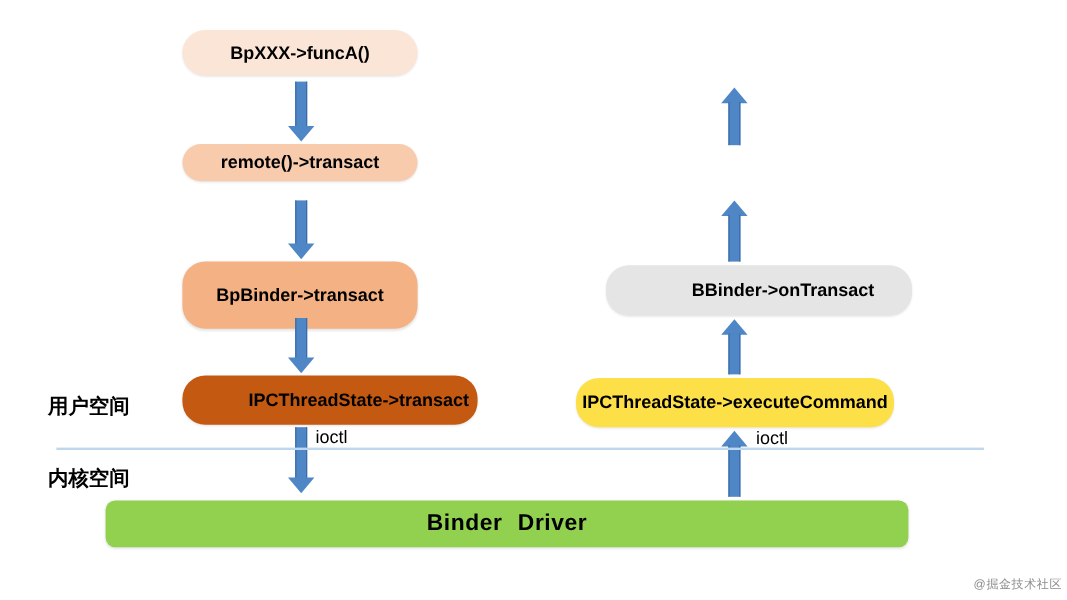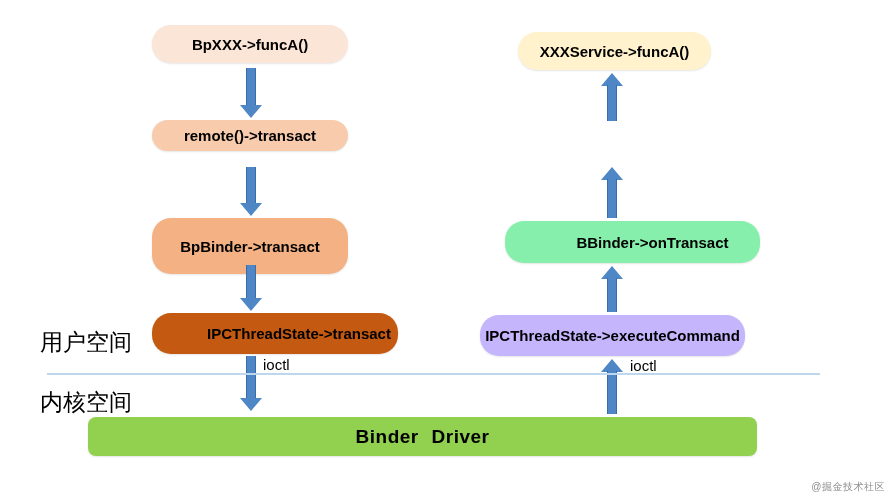--- a/index.html
+++ b/index.html
@@ -50,21 +50,21 @@
   #a4{left:240px;top:356px;height:55px;}
 
   #a5{left:601px;top:73px;height:48px;}
   #a6{left:601px;top:167px;height:51px;}
   #a7{left:601px;top:266px;height:46px;}
   #a8{left:601px;top:359px;height:55px;}
 
   
   .divider{position:absolute;left:47px;top:373px;width:773px;height:2px;}
 
-  .space-label{position:absolute;left:40px;font-size:23px;font-weight:400;color:#000;}
+  .space-label{position:absolute;left:40px;font-size:17px;font-weight:700;color:#000;}
   #user-space-label{top:327px;}
   #kernel-space-label{top:387px;}
 
   .ioctl{position:absolute;font-size:15px;color:#000;}
   #ioctl-left{left:263px;top:356px;}
   #ioctl-right{left:630px;top:357px;}
 
   .watermark{position:absolute;right:4px;bottom:6px;font-size:10px;color:#8C8C8C;letter-spacing:.5px;}
 </style>
 </head>
@@ -95,41 +95,40 @@
 
   <div class="node dark" id="b4" style="background-color: rgb(196, 89, 17);">IPCThreadState-&gt;transact</div>
 
   <div class="arrow down" id="a4">
     <div class="stem" style="background-color: rgb(79, 134, 198);"></div>
     <div class="head" style="border-top-color: rgb(79, 134, 198);"></div>
   </div>
 
   <div class="ioctl" id="ioctl-left">ioctl</div>
 
-  <div class="node" id="r1" style="background-color: rgb(255, 242, 204);">XXXService-&gt;funcA()</div>
 
   <div class="arrow up" id="a5">
     <div class="head" style="border-bottom-color: rgb(79, 134, 198);"></div>
     <div class="stem" style="background-color: rgb(79, 134, 198);"></div>
   </div>
 
 
   <div class="arrow up" id="a6">
     <div class="head" style="border-bottom-color: rgb(79, 134, 198);"></div>
     <div class="stem" style="background-color: rgb(79, 134, 198);"></div>
   </div>
 
-  <div class="node" id="r3" style="background-color: #86efac; padding-left: 40px;">BBinder-&gt;onTransact</div>
+  <div class="node" id="r3" style="background-color: #e5e5e5; padding-left: 40px;">BBinder-&gt;onTransact</div>
 
   <div class="arrow up" id="a7">
     <div class="head" style="border-bottom-color: rgb(79, 134, 198);"></div>
     <div class="stem" style="background-color: rgb(79, 134, 198);"></div>
   </div>
 
-  <div class="node dark" id="r4" style="background-color: #c4b5fd;">IPCThreadState-&gt;executeCommand</div>
+  <div class="node dark" id="r4" style="background-color: #fde047;">IPCThreadState-&gt;executeCommand</div>
 
   <div class="arrow up" id="a8">
     <div class="head" style="border-bottom-color: rgb(79, 134, 198);"></div>
     <div class="stem" style="background-color: rgb(79, 134, 198);"></div>
   </div>
 
   <div class="ioctl" id="ioctl-right">ioctl</div>
 
   <div class="space-label" id="user-space-label">用户空间</div>
 

